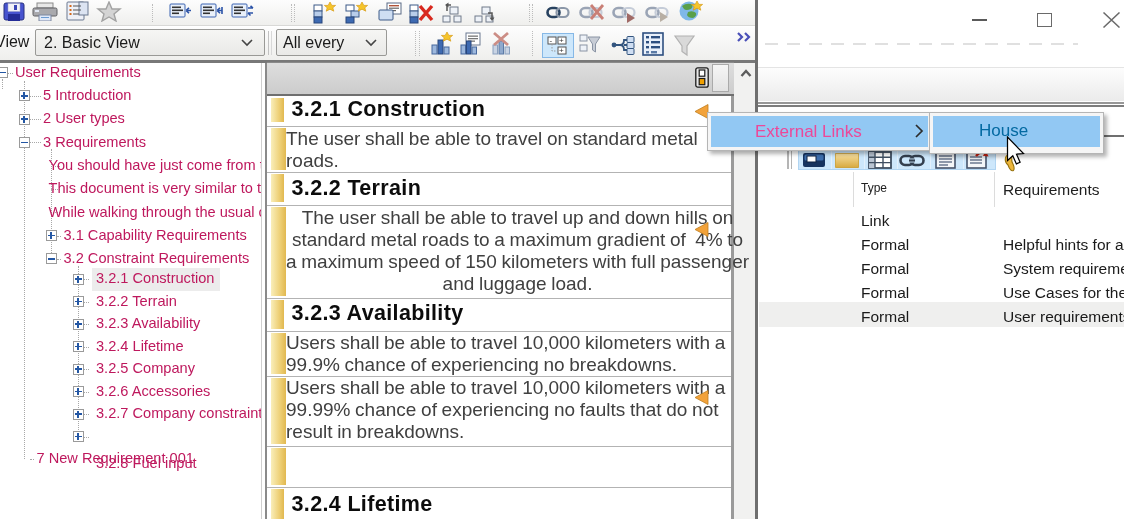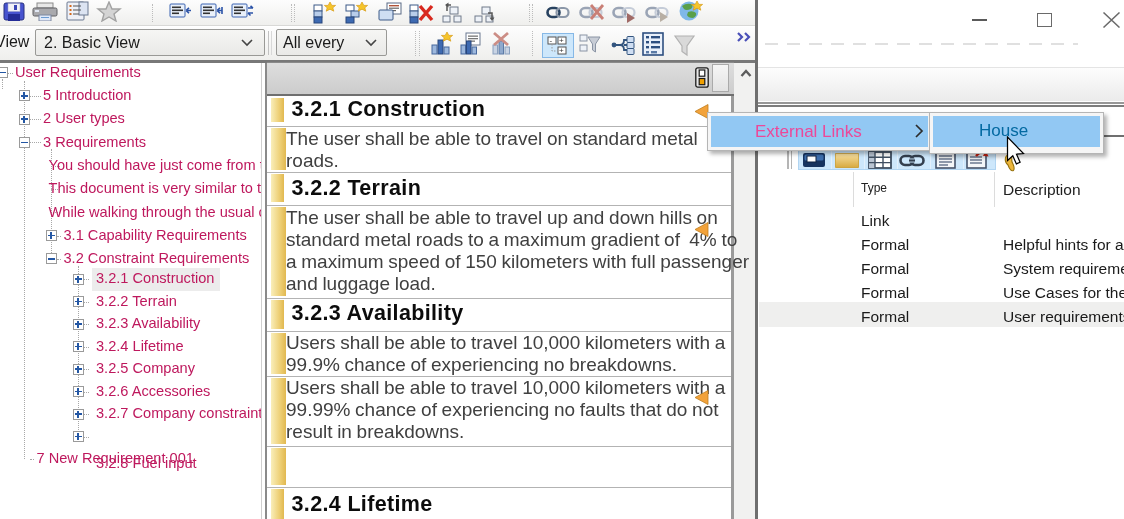--- a/index.html
+++ b/index.html
@@ -324,21 +324,21 @@
     <div class="abs ybar" style="left:270.5px;top:98.0px;width:13.0px;height:24.0px;"></div>
     <div class="abs h-t" style="left:291.5px;top:94.5px;line-height:29px;">3.2.1 Construction</div>
     <svg class="abs" style="left:694px;top:104.0px;" width="15" height="15" viewBox="0 0 15 15">
       <path d="M14 0.5 L14 14.5 L1 7.5 Z" fill="#f2a23a" stroke="#c07f1e" stroke-width="0.8"></path>
     </svg>
     <div class="abs ybar" style="left:270.5px;top:128.0px;width:15.5px;height:41.5px;"></div>
     <div class="abs bodytxt" style="left:286px;top:127.5px;">The user shall be able to travel on standard metal<br>roads.</div>
     <div class="abs ybar" style="left:270.5px;top:174.0px;width:13.0px;height:27.5px;"></div>
     <div class="abs h-t" style="left:291.5px;top:174px;line-height:29px;">3.2.2 Terrain</div>
     <div class="abs ybar" style="left:270.5px;top:207.0px;width:15.5px;height:88.5px;"></div>
-    <div class="abs bodytxt" style="left:286px;top:207px;">The user shall be able to travel up and down hills on<br>standard metal roads to a maximum gradient of &nbsp;4% to<br>a maximum speed of 150 kilometers with full passenger<br>and luggage load.</div>
+    <div class="abs bodytxt" style="left:286px;top:207px;text-align:center;">The user shall be able to travel up and down hills on<br>standard metal roads to a maximum gradient of &nbsp;4% to<br>a maximum speed of 150 kilometers with full passenger<br>and luggage load.</div>
     <svg class="abs" style="left:694px;top:222.0px;" width="15" height="15" viewBox="0 0 15 15">
       <path d="M14 0.5 L14 14.5 L1 7.5 Z" fill="#f2a23a" stroke="#c07f1e" stroke-width="0.8"></path>
     </svg>
     <div class="abs ybar" style="left:270.5px;top:300.0px;width:13.0px;height:28.5px;"></div>
     <div class="abs h-t" style="left:291.5px;top:298.5px;line-height:29px;">3.2.3 Availability</div>
     <div class="abs ybar" style="left:270.5px;top:333.0px;width:15.5px;height:40.5px;"></div>
     <div class="abs bodytxt" style="left:286px;top:332px;">Users shall be able to travel 10,000 kilometers with a<br>99.9% chance of experiencing no breakdowns.</div>
     <div class="abs ybar" style="left:270.5px;top:378.0px;width:15.5px;height:65.5px;"></div>
     <div class="abs bodytxt" style="left:286px;top:377px;">Users shall be able to travel 10,000 kilometers with a<br>99.99% chance of experiencing no faults that do not<br>result in breakdowns.</div>
     <svg class="abs" style="left:694px;top:390.0px;" width="15" height="15" viewBox="0 0 15 15">
@@ -399,21 +399,21 @@
 </svg>
     <svg class="abs" style="left:965px;top:150px;" width="25" height="19" viewBox="0 0 25 19">
 <rect x="2" y="2" width="19" height="16" fill="#f4f6f8" stroke="#45536a" stroke-width="1.6"></rect>
 <path d="M5 7 L17 7 M5 10 L17 10 M5 13 L17 13" stroke="#6b7990" stroke-width="1.4"></path>
 <path d="M11 6 Q16 0 21.5 3.5" fill="none" stroke="#cc2212" stroke-width="2.4"></path>
 <path d="M23.5 6.5 L17.8 5.8 L21.2 1.2 Z" fill="#cc2212"></path>
 </svg>
     <div class="abs" style="left:852.5px;top:172px;width:1px;height:35px;background:#dcdcdc;"></div>
     <div class="abs" style="left:993.5px;top:172px;width:1px;height:35px;background:#dcdcdc;"></div>
     <div class="abs" style="left:861px;top:181px;font-size:12px;color:#202020;">Type</div>
-    <div class="abs" style="left:1003px;top:181px;font-size:15.5px;color:#202020;">Description</div>
+    <div class="abs" style="left:1003px;top:181px;font-size:15.5px;color:#202020;">Requirements</div>
     <div class="abs" style="left:759px;top:302px;width:365px;height:24.5px;background:#efefee;"></div>
     <div class="abs" style="left:861px;top:211.5px;font-size:15.5px;color:#1a1a1a;">Link</div>
     <div class="abs" style="left:861px;top:235.5px;font-size:15.5px;color:#1a1a1a;">Formal</div>
     <div class="abs" style="left:1003px;top:235.5px;font-size:15.5px;color:#1a1a1a;white-space:nowrap;">Helpful hints for a su</div>
     <div class="abs" style="left:861px;top:260.0px;font-size:15.5px;color:#1a1a1a;">Formal</div>
     <div class="abs" style="left:1003px;top:260.0px;font-size:15.5px;color:#1a1a1a;white-space:nowrap;">System requirements</div>
     <div class="abs" style="left:861px;top:283.5px;font-size:15.5px;color:#1a1a1a;">Formal</div>
     <div class="abs" style="left:1003px;top:283.5px;font-size:15.5px;color:#1a1a1a;white-space:nowrap;">Use Cases for the ca</div>
     <div class="abs" style="left:861px;top:307.5px;font-size:15.5px;color:#1a1a1a;">Formal</div>
     <div class="abs" style="left:1003px;top:307.5px;font-size:15.5px;color:#1a1a1a;white-space:nowrap;">User requirements fo</div>

